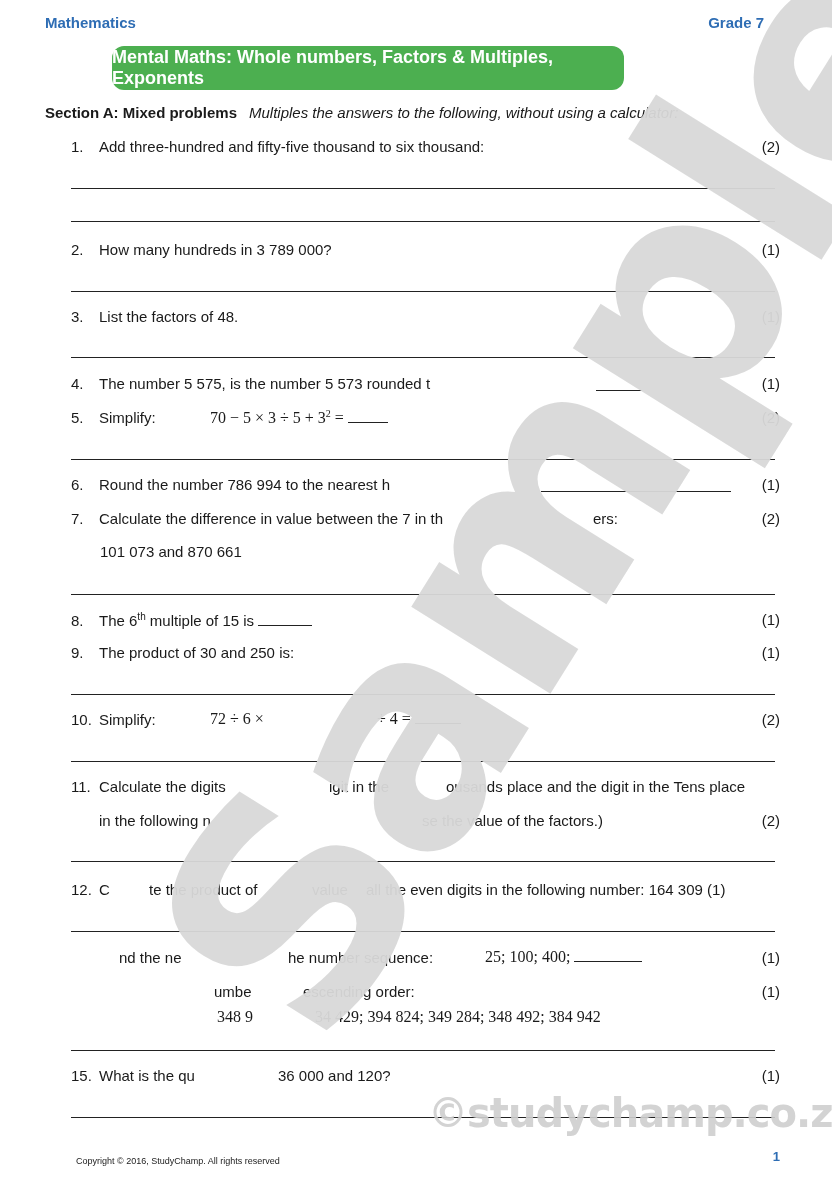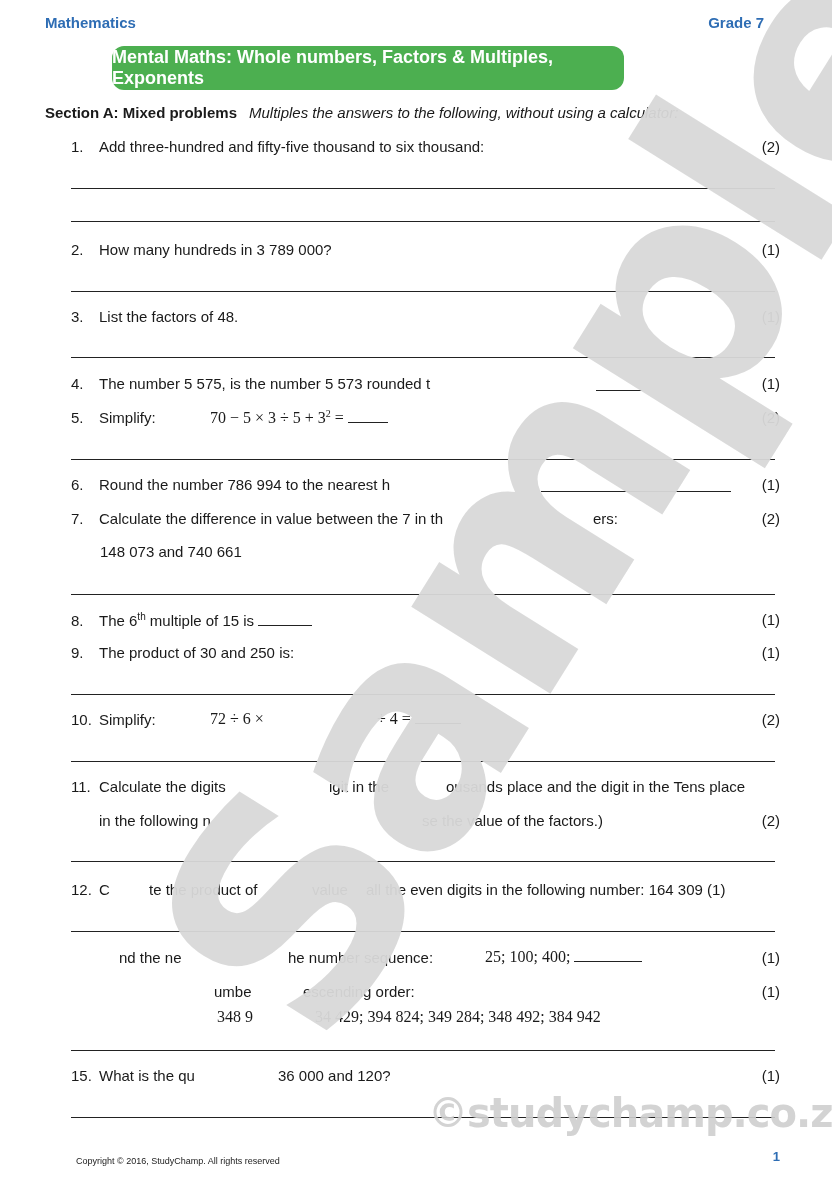--- a/index.html
+++ b/index.html
@@ -80,21 +80,21 @@
     <span class="num">6.</span><span>Round the number 786 994 to the nearest h</span>
     <span class="blank" style="position:absolute;left:470px;top:3px;width:190px"></span>
     <span class="marks">(1)</span>
   </div>
 
   <div class="q" style="top:510px">
     <span class="num">7.</span><span>Calculate the difference in value between the 7 in th</span>
     <span style="position:absolute;left:522px">ers:</span>
     <span class="marks">(2)</span>
   </div>
-  <div class="sub" style="top:543px">148 073 and 740 661</div>
+  <div class="sub" style="top:543px">101 073 and 870 661</div>
   <div class="line" style="top:594px"></div>
 
   <div class="q" style="top:611px">
     <span class="num">8.</span><span>The 6</span><sup>th</sup><span> multiple of 15 is </span><span class="blank" style="width:54px"></span>
     <span class="marks">(1)</span>
   </div>
 
   <div class="q" style="top:644px">
     <span class="num">9.</span><span>The product of 30 and 250 is:</span>
     <span class="marks">(1)</span>

